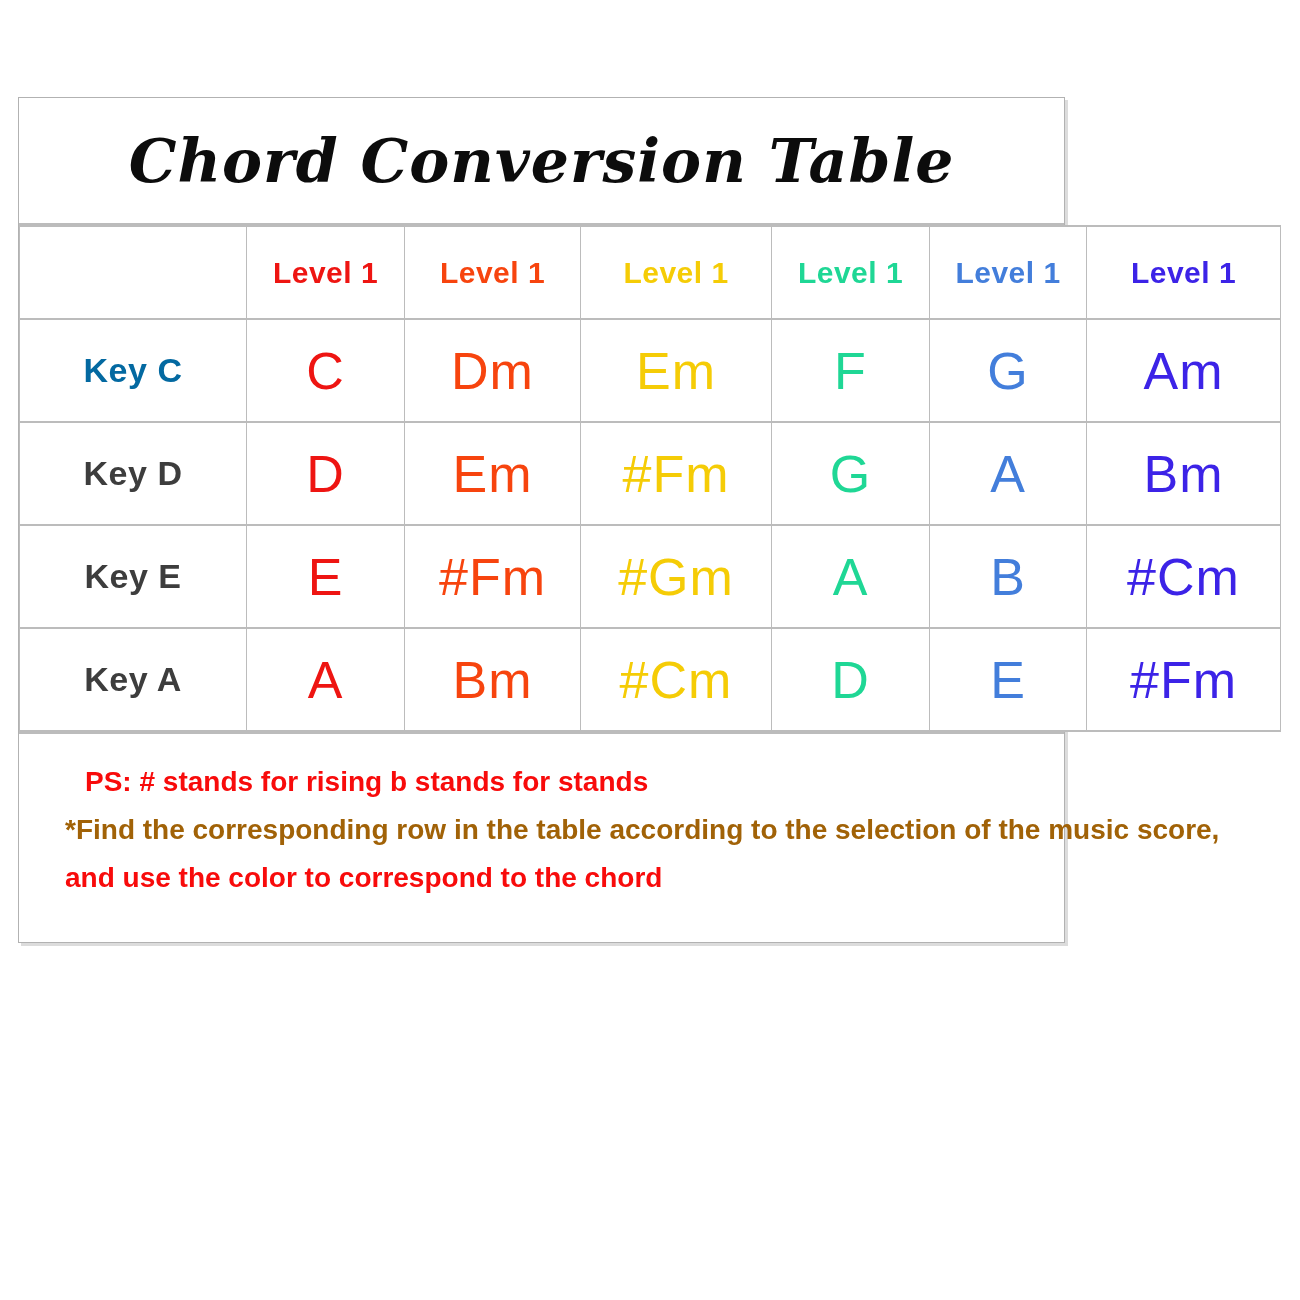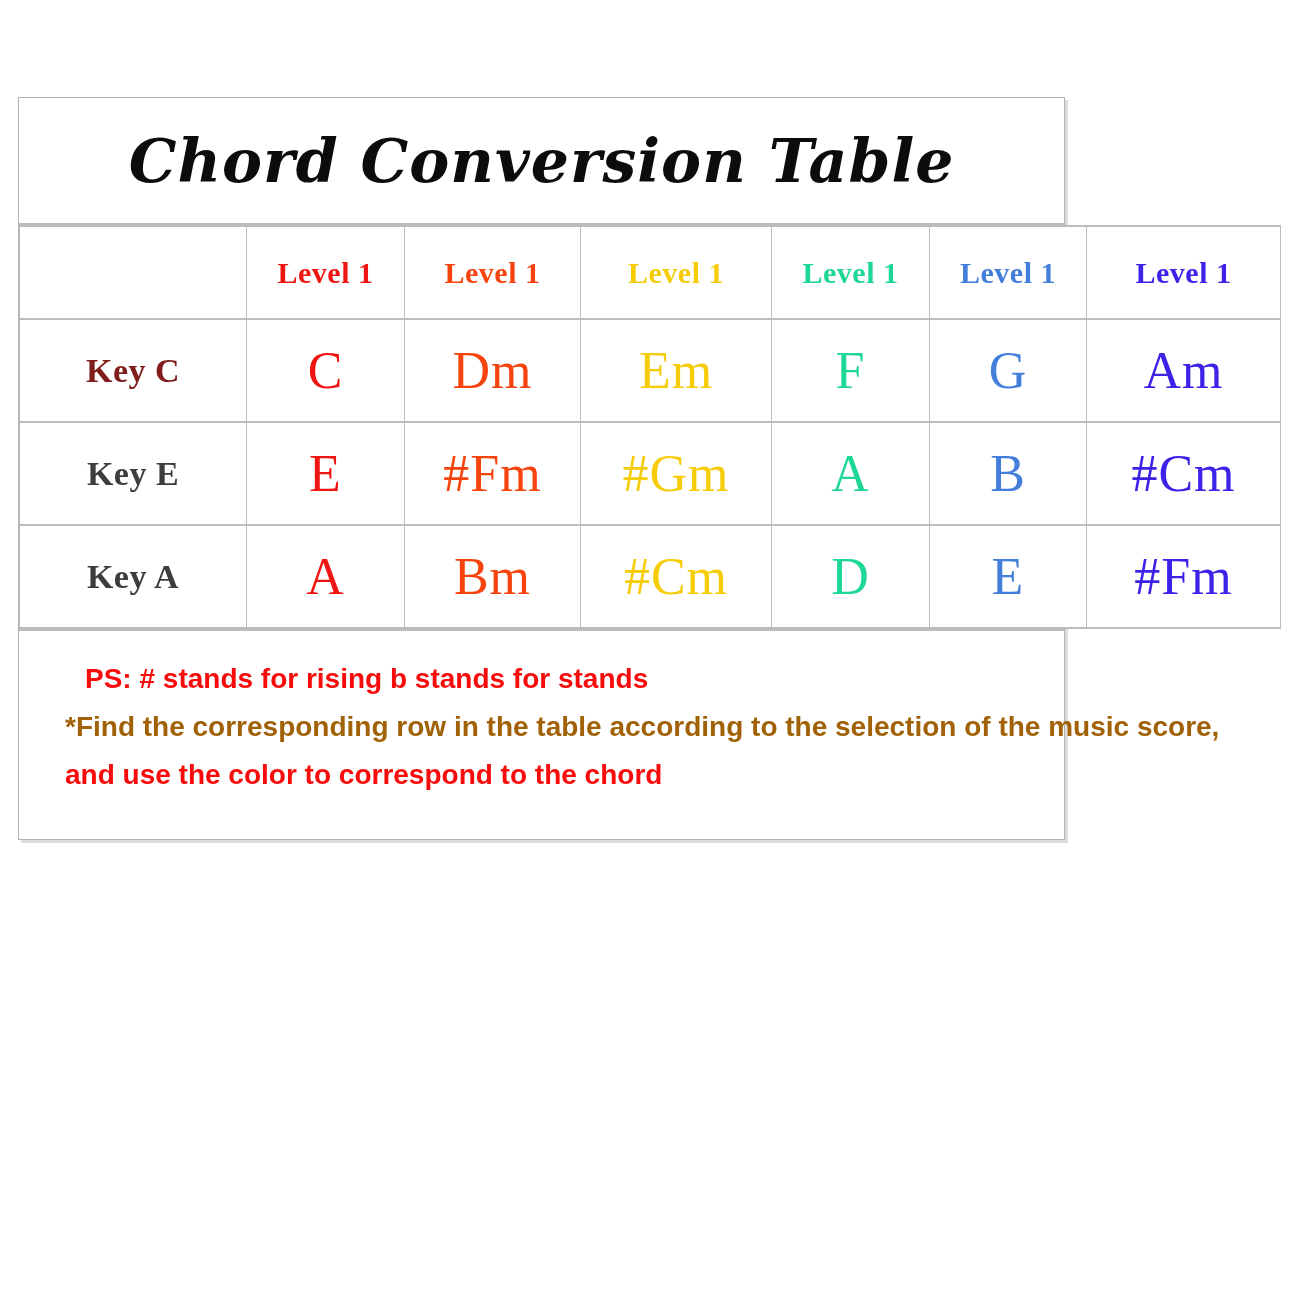--- a/index.html
+++ b/index.html
@@ -14,21 +14,21 @@
     box-sizing:border-box;
   }
   .title-row{
     height:125px;display:flex;align-items:center;justify-content:center;
     border-bottom:2px solid #bcbcbc;
   }
   .title-row h1{
     margin:0;font-family:"DejaVu Serif",serif;font-style:italic;font-weight:bold;
     font-size:60px;color:#0c0c0c;letter-spacing:1px;white-space:nowrap;
   }
-  table{width:100%;border-collapse:collapse;table-layout:fixed;font-family:Liberation Serif, serif;}
+  table{width:100%;border-collapse:collapse;table-layout:fixed;}
   col.c-key{width:227px;}
   col.c1{width:158px;} col.c2{width:176px;} col.c3{width:191px;}
   col.c4{width:158px;} col.c5{width:157px;} col.c6{width:194px;}
   th,td{
     border:1px solid #bcbcbc;border-top-width:2px;border-bottom-width:2px;
     text-align:center;vertical-align:middle;padding:0;background:#fff;
   }
   thead tr{height:93px;}
   tbody tr{height:103px;}
   th.level{font-size:30px;font-weight:bold;letter-spacing:0.5px;}
@@ -68,27 +68,36 @@
         <th class="level" style="color: rgb(238, 21, 18);">Level 1</th>
         <th class="level" style="color: rgb(247, 68, 14);">Level 1</th>
         <th class="level" style="color: rgb(245, 204, 6);">Level 1</th>
         <th class="level" style="color: rgb(31, 215, 149);">Level 1</th>
         <th class="level" style="color: rgb(67, 126, 219);">Level 1</th>
         <th class="level" style="color: rgb(60, 35, 231);">Level 1</th>
       </tr>
     </thead>
     <tbody>
       <tr>
-        <th class="rowkey" style="color: #7f1d1d;">Key C</th>
+        <th class="rowkey" style="color: #0369a1;">Key C</th>
         <td class="chord" style="color: rgb(238, 21, 18);">C</td>
         <td class="chord" style="color: rgb(247, 68, 14);">Dm</td>
         <td class="chord" style="color: rgb(245, 204, 6);">Em</td>
         <td class="chord" style="color: rgb(31, 215, 149);">F</td>
         <td class="chord" style="color: rgb(67, 126, 219);">G</td>
         <td class="chord" style="color: rgb(60, 35, 231);">Am</td>
+      </tr>
+      <tr>
+        <th class="rowkey" style="color: rgb(61, 61, 61);">Key D</th>
+        <td class="chord" style="color: rgb(238, 21, 18);">D</td>
+        <td class="chord" style="color: rgb(247, 68, 14);">Em</td>
+        <td class="chord" style="color: rgb(245, 204, 6);">#Fm</td>
+        <td class="chord" style="color: rgb(31, 215, 149);">G</td>
+        <td class="chord" style="color: rgb(67, 126, 219);">A</td>
+        <td class="chord" style="color: rgb(60, 35, 231);">Bm</td>
       </tr>
       <tr>
         <th class="rowkey" style="color: rgb(61, 61, 61);">Key E</th>
         <td class="chord" style="color: rgb(238, 21, 18);">E</td>
         <td class="chord" style="color: rgb(247, 68, 14);">#Fm</td>
         <td class="chord" style="color: rgb(245, 204, 6);">#Gm</td>
         <td class="chord" style="color: rgb(31, 215, 149);">A</td>
         <td class="chord" style="color: rgb(67, 126, 219);">B</td>
         <td class="chord" style="color: rgb(60, 35, 231);">#Cm</td>
       </tr>

